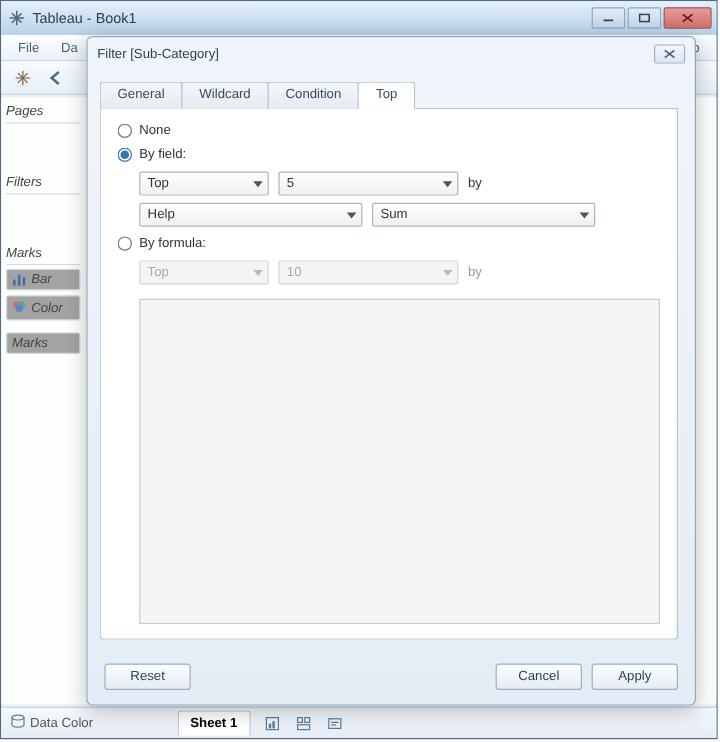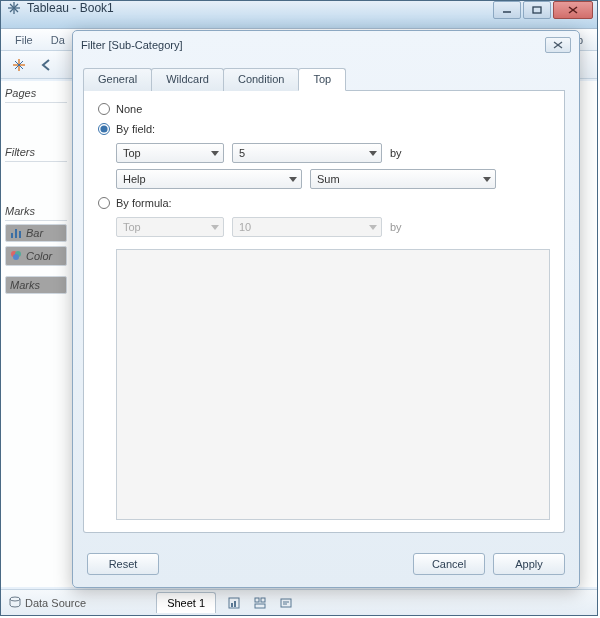--- a/index.html
+++ b/index.html
@@ -1,41 +1,41 @@
 <!DOCTYPE html>
 <html><head>
 <meta charset="utf-8">
 <style>
   * { box-sizing: border-box; margin: 0; padding: 0; font-family: "Segoe UI", Tahoma, sans-serif; font-size: 11px; }
   body { background: #fff; width: 600px; height: 618px; overflow: hidden; position: relative; }
 
   
   .main-window { position: absolute; left: 0; top: 0; width: 598px; height: 616px; border: 1px solid #4a6a85; background: #e8f1fa; }
-  .main-titlebar { height: 28px; background: linear-gradient(to bottom, #e6eff8 0%, #cfe2f2 50%, #b8d4ea 100%); display: flex; align-items: flex-start; padding: 0 4px 0 6px; border-bottom: 1px solid #a7bcd0; }
+  .main-titlebar { height: 28px; background: linear-gradient(to bottom, #e6eff8 0%, #cfe2f2 50%, #b8d4ea 100%); display: flex; align-items: center; padding: 0 4px 0 6px; border-bottom: 1px solid #a7bcd0; }
   .main-titlebar .app-icon { width: 14px; height: 14px; margin-right: 6px; display:flex; }
   .main-titlebar .title-text { flex: 1; color: #2c3e50; font-size: 12px; }
   .win-btns { display: flex; gap: 2px; }
   .win-btn { width: 28px; height: 18px; background: linear-gradient(to bottom,#e2ecf6,#c3d6e8); border: 1px solid #8ca8c2; border-radius: 2px; display:flex; align-items:center; justify-content:center; color:#2f4256; }
   .win-btn.close { width: 40px; background: linear-gradient(to bottom,#e79b99,#d26f6c); border-color:#9f4c49; color:#5a1f1d; }
   .win-btn svg { display:block; }
 
   .menubar { height: 22px; background: linear-gradient(to bottom,#fdfeff,#ebf2f9); border-bottom: 1px solid #c6d5e3; display:flex; align-items:center; padding: 0 8px; gap: 6px; color:#4f6073; }
   .menubar span { padding: 2px 6px; }
 
   .toolbar-row { height: 28px; background: linear-gradient(to bottom,#f8fbfe,#e7eff7); border-bottom:1px solid #c6d5e3; display:flex; align-items:center; padding:0 6px; gap:4px; }
   .tool-btn { width:24px; height:22px; display:flex; align-items:center; justify-content:center; color:#4a6a85; }
 
   .content-area { position:absolute; top: 80px; left:0; right:0; bottom: 28px; background:#fdfefe; display:flex; }
   .left-col { width: 70px; padding: 6px 4px; display:flex; flex-direction:column; gap: 12px; font-style: italic; }
   .side-label { font-size:11px; color:#444; border-bottom:1px solid #d6dde4; padding-bottom:3px; margin-bottom:3px; }
   .side-box { height: 28px; }
   .marks-item { border:1px solid #cfd7df; background:#a3a3a3; border-radius:2px; padding:2px 4px; display:flex; align-items:center; gap:4px; color:#444; margin-bottom:4px; }
 
   .bottom-bar { position:absolute; left:0; right:0; bottom:0; height: 26px; background:linear-gradient(to bottom,#f5f9fc,#e5edf5); border-top:1px solid #c6d5e3; display:flex; align-items:center; padding: 0 8px; gap: 10px; }
-  .sheet-tab { background:#fff; border:1px solid #b5c3d0; border-bottom:none; padding: 4px 10px; font-weight:normal; border-radius:3px 3px 0 0; }
+  .sheet-tab { background:#fff; border:1px solid #b5c3d0; border-bottom:none; padding: 4px 10px; font-weight:bold; border-radius:3px 3px 0 0; }
   .ds-link { display:flex; align-items:center; gap:4px; color:#555; }
   .bb-icon { width:16px; height:16px; display:flex; align-items:center; justify-content:center; color:#5b7a96; }
 
   
   .peek-bar { position:absolute; right: 40px; width: 30px; height: 16px; background:#3e8bd8; }
   .peek-bar.b1 { top: 300px; }
   .peek-bar.b2 { top: 448px; }
   .axis-val { position:absolute; right: 30px; top: 496px; color:#555; font-size:10px; }
 
   
@@ -180,21 +180,21 @@
   <div class="axis-val">0,000</div>
 
   <div class="bottom-bar">
     <span class="ds-link">
       <span>
         <svg width="12" height="12">
             <ellipse cx="6" cy="3" rx="5" ry="2" fill="none" stroke="#6a7a89"></ellipse>
             <path d="M1 3 v6 a5 2 0 0 0 10 0 v-6" fill="none" stroke="#6a7a89"></path>
           </svg>
       </span>
-      <span>Data Source</span>
+      <span>Data Color</span>
     </span>
     <div style="width:50px"></div>
     <span class="sheet-tab">Sheet 1</span>
     <span class="bb-icon">
       <svg width="14" height="14">
           <rect x="2" y="2" width="10" height="10" fill="none" stroke="#5b7a96"></rect>
           <rect x="4" y="7" width="2" height="4" fill="#5b7a96"></rect>
           <rect x="7" y="5" width="2" height="6" fill="#5b7a96"></rect>
         </svg>
     </span>

